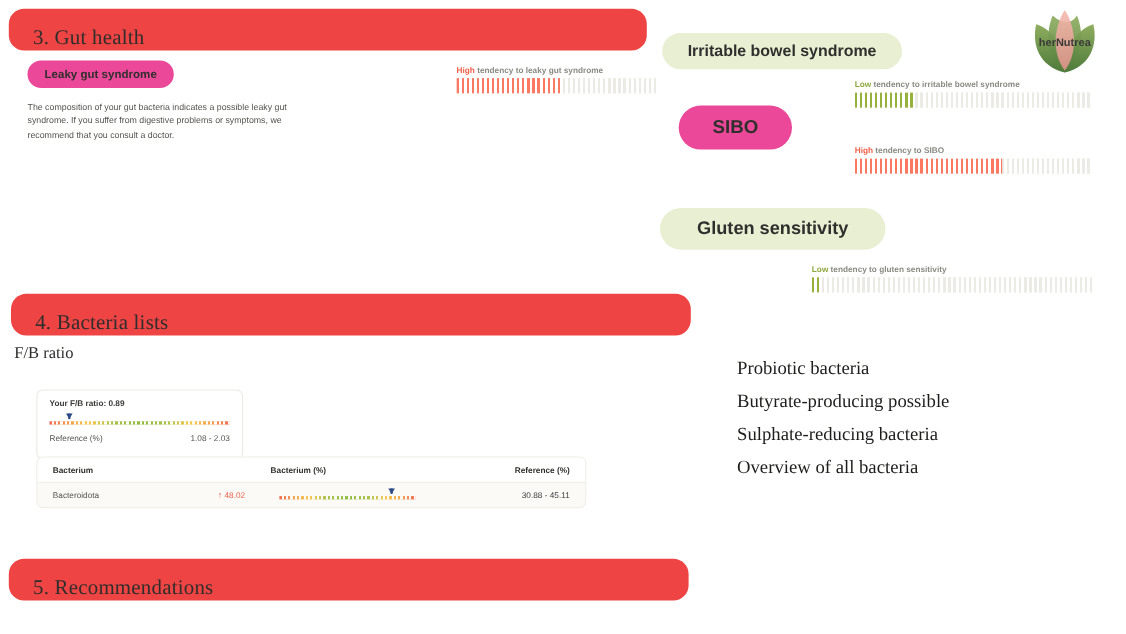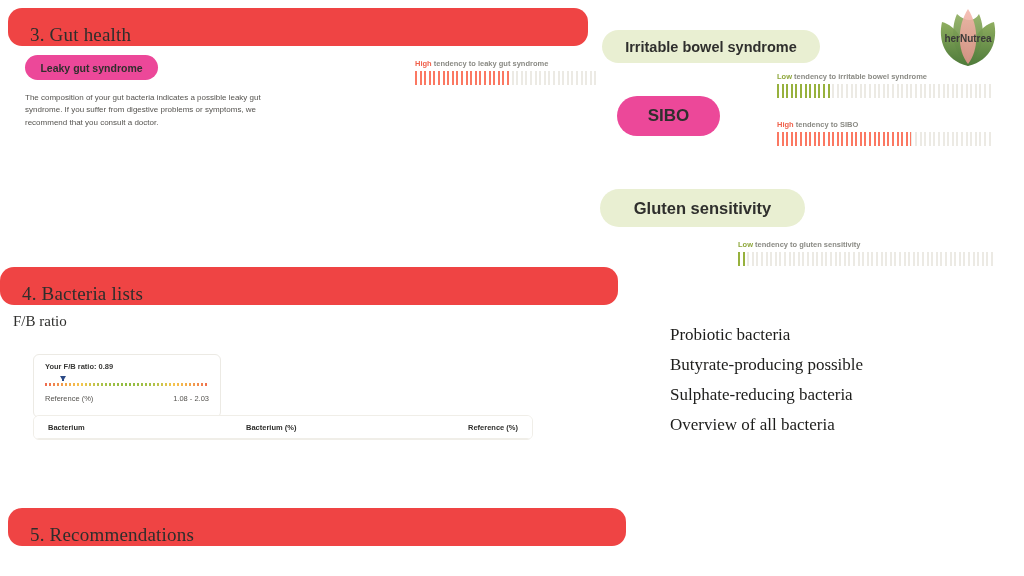--- a/index.html
+++ b/index.html
@@ -28,21 +28,21 @@
   .section-bar .section-title {
     font-family: "Liberation Serif", serif;
     font-size: 19px;
     font-weight: 400;
     color: #2e2e2c;
     padding-left: 22px;
     letter-spacing: .2px;
   }
 
   #gut-health-bar   { left: 8px;  top: 8px;   width: 580px; height: 38px; }
-  #bacteria-bar     { left: 0;  top: 267px; width: 618px; height: 38px; }
+  #bacteria-bar     { left: 10px;  top: 267px; width: 618px; height: 38px; }
   #recommend-bar    { left: 8px;  top: 508px; width: 618px; height: 38px; }
 
   
   .pill {
     position: absolute;
     display: flex;
     align-items: center;
     justify-content: center;
     border-radius: 999px;
     font-weight: bold;
@@ -102,21 +102,21 @@
   }
   .meter-fill.low {
     background:
       repeating-linear-gradient(to right,
         #97b13d 0px, #97b13d 2px,
         #ffffff 2px, #ffffff 4.6px);
   }
 
   #meter-leaky  { left: 387px; top: 59px;  width: 182px; margin-left: 28px; }
   #meter-ibs    { left: 777px; top: 72px;  width: 216px; }
-  #meter-sibo   { left: 777px; top: 120px; width: 216px; }
+  #meter-sibo   { left: 777px; top: 132px; width: 216px; }
   #meter-gluten { left: 738px; top: 240px; width: 255px; }
 
   
   #fb-title {
     position: absolute;
     left: 13px;
     top: 313px;
     font-family: "Liberation Serif", serif;
     font-size: 15px;
     color: #2e2e2c;
@@ -357,20 +357,31 @@
   </div>
 </div>
 
 <div id="bact-table">
   <div class="bt-head">
     <div class="col-name">Bacterium</div>
     <div class="col-freq">Bacterium (%)</div>
     <div class="col-ref">Reference (%)</div>
   </div>
 
+  <div class="bt-row">
+    <div class="col-name">Bacteroidota</div>
+    <div class="col-freq">
+      <span class="freq-val"><span class="arrow">↑</span> <span>48.02</span></span>
+      <div class="row-scale">
+        <div class="scalebar"></div>
+        <div class="scale-marker" style="left: 82%;"></div>
+      </div>
+    </div>
+    <div class="col-ref">30.88 - 45.11</div>
+  </div>
 
 </div>
 
 <div id="bacteria-menu">
   <div class="menu-item">Probiotic bacteria</div>
   <div class="menu-item">Butyrate-producing possible</div>
   <div class="menu-item">Sulphate-reducing bacteria</div>
   <div class="menu-item">Overview of all bacteria</div>
 </div>
 

